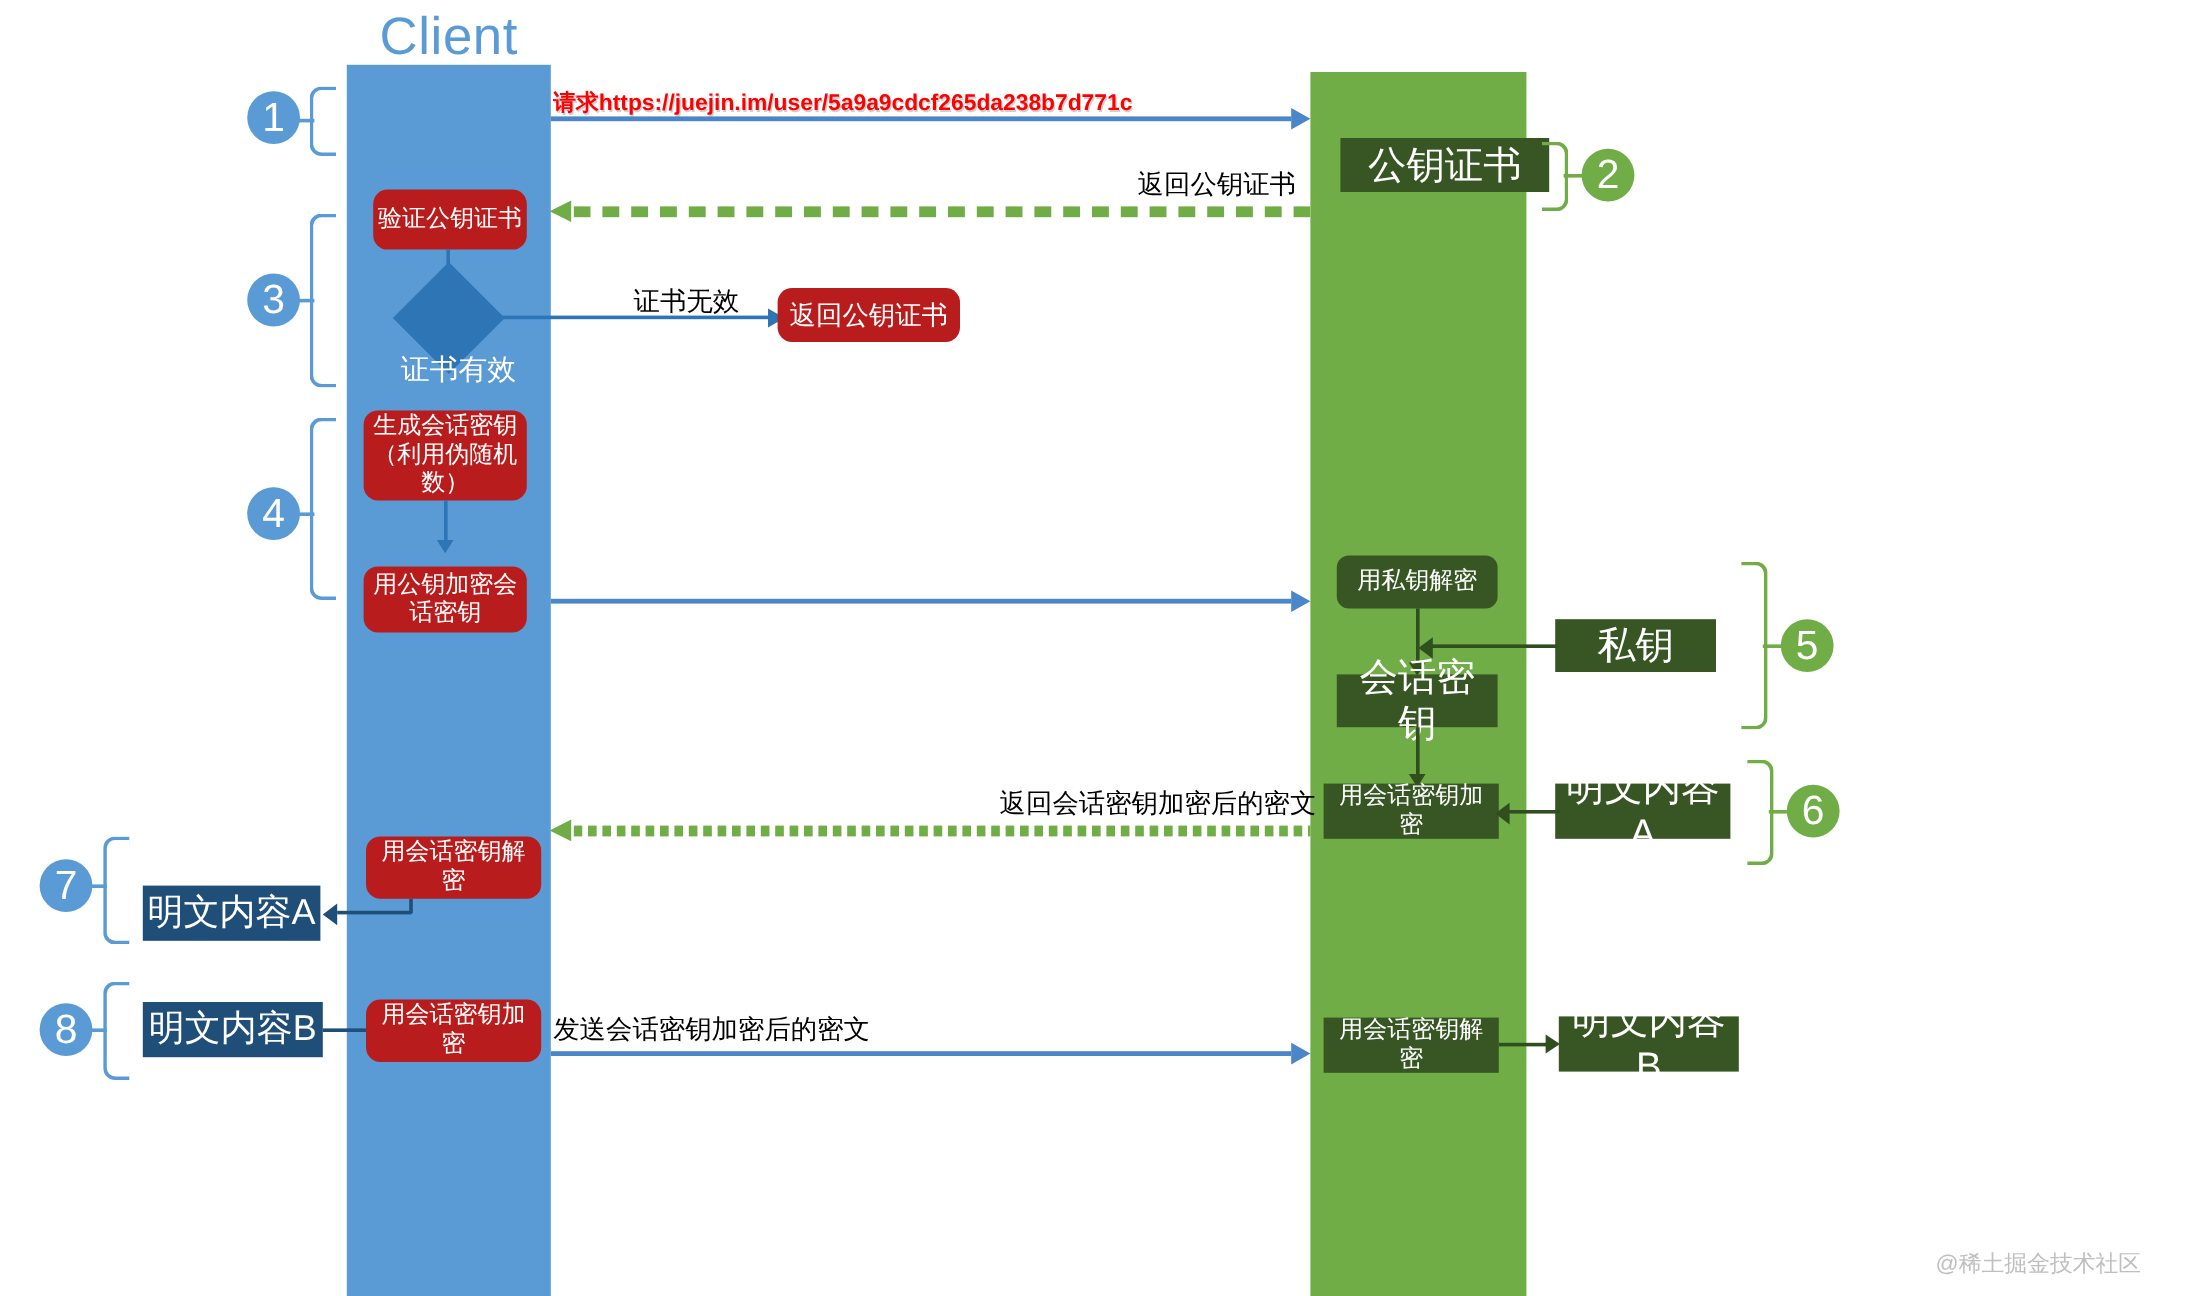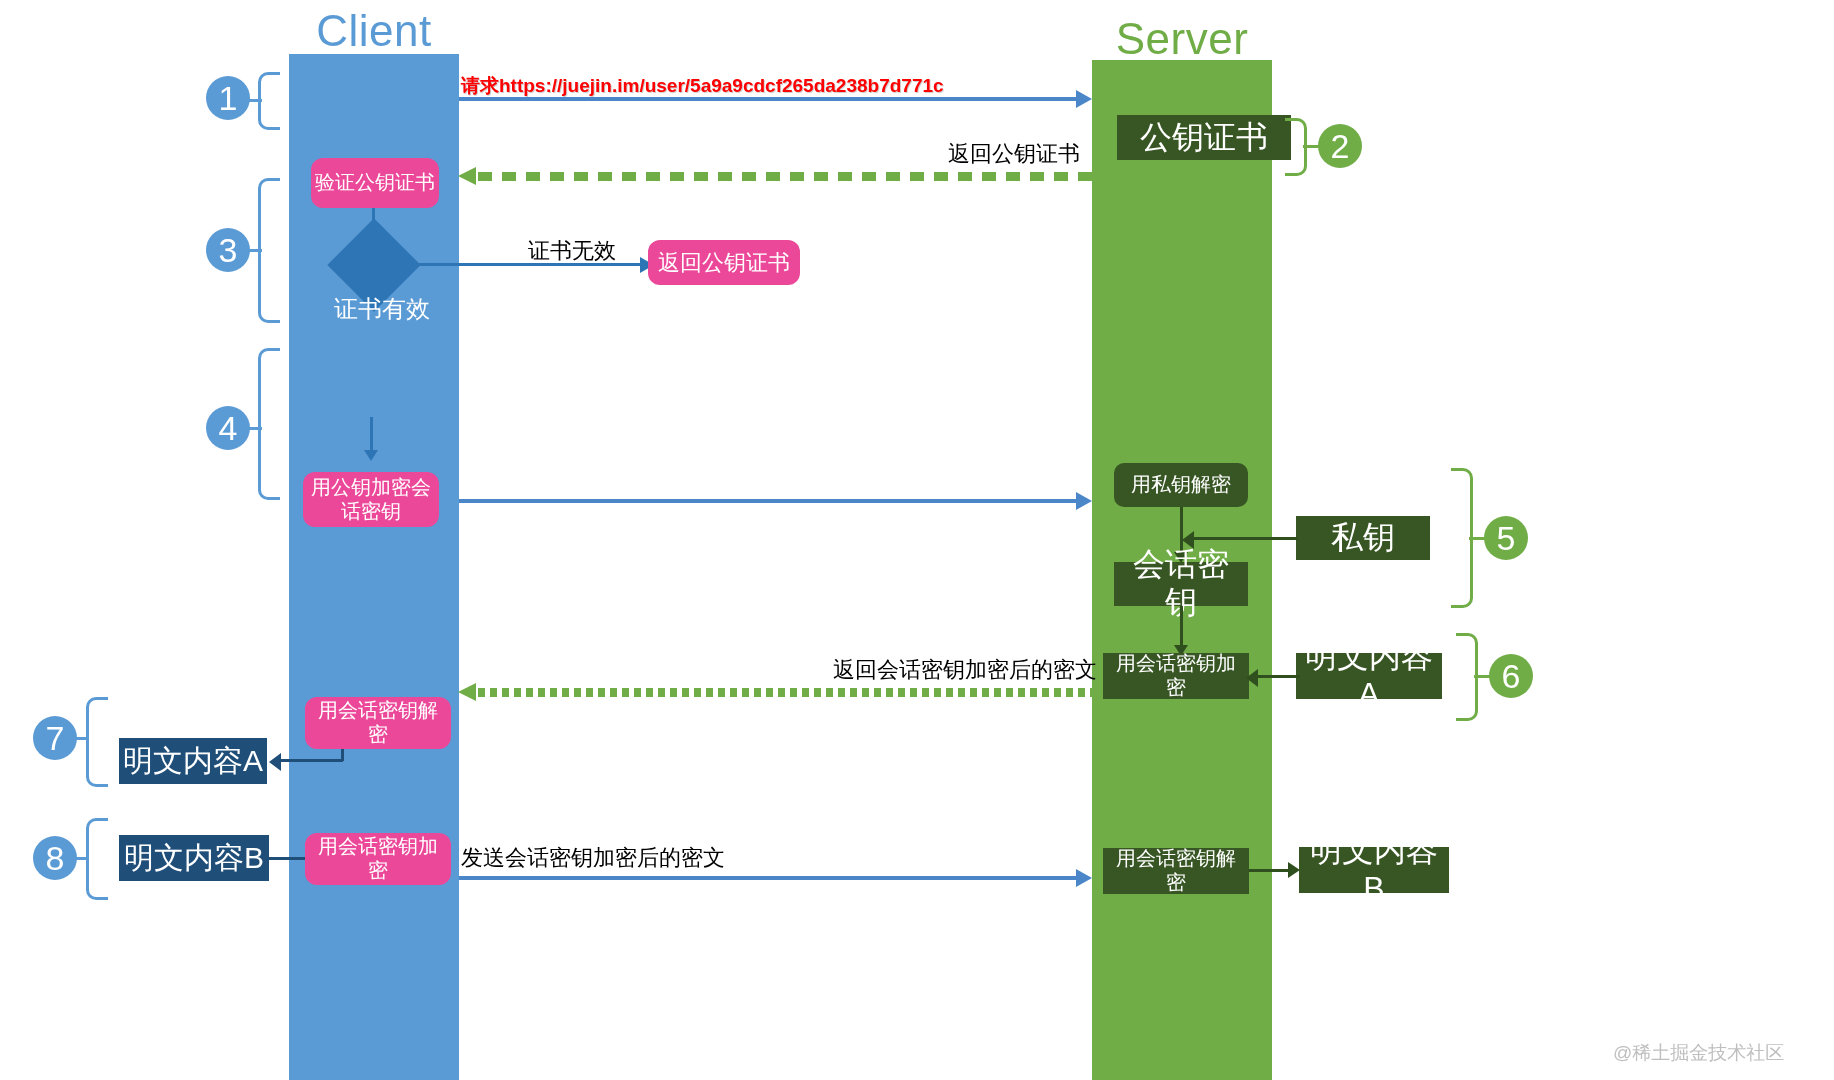--- a/index.html
+++ b/index.html
@@ -38,21 +38,21 @@
     display:flex;
     align-items:center;
     justify-content:center;
     text-align:center;
     color:#ffffff;
     box-sizing:border-box;
     line-height:1.18;
     padding:2px 4px;
   }
   .box-blue{
-    background:#ec4899;
+    background:#b91c1c;
     border-radius:12px;
     font-size:20px;
   }
   .box-blue-dark{
     background:#1F4E79;
     font-size:30px;
   }
   .box-green-dark{
     background:#375623;
     font-size:20px;
@@ -163,21 +163,20 @@
 </style>
 </head>
 <body>
 
 <div id="stage">
 
   <div class="abs lane-client" style="left:289px;top:54px;width:170px;height:1026px;"></div>
   <div class="abs lane-server" style="left:1092px;top:60px;width:180px;height:1020px;"></div>
 
   <div class="abs lane-title client" style="left:269px;top:6px;width:210px;">Client</div>
-  <div class="abs lane-title server" style="left:1082px;top:14px;width:200px;">Server</div>
 
   <div class="abs step-circle circle-blue" style="left:206px;top:76px;width:44px;height:44px;">1</div>
 
   <div class="abs brace right-open" style="left:258px;top:72px;width:22px;height:58px;"></div>
   <div class="abs brace-stem" style="left:248px;top:99px;width:14px;"></div>
 
   <div class="abs url-label" style="left:461px;top:73px;">请求https://juejin.im/user/5a9a9cdcf265da238b7d771c</div>
   <div class="abs hline blue-line" style="left:459px;top:97px;width:617px;height:4px;"></div>
   <div class="abs arrow-r ar-blue" style="left:1076px;top:90px;"></div>
 
@@ -202,20 +201,21 @@
 
   <div class="abs plain-label" style="left:528px;top:236px;">证书无效</div>
   <div class="abs hline thin-blue" style="left:400px;top:263px;width:243px;height:3px;"></div>
   <div class="abs arrow-r" style="left:640px;top:257px;border-top:8px solid transparent;border-bottom:8px solid transparent;border-left:14px solid #2E75B6;"></div>
   <div class="abs box box-blue" style="left:648px;top:240px;width:152px;height:45px;font-size:22px;">返回公钥证书</div>
 
   <div class="abs step-circle circle-blue" style="left:206px;top:406px;width:44px;height:44px;">4</div>
   <div class="abs brace right-open" style="left:258px;top:348px;width:22px;height:152px;"></div>
   <div class="abs brace-stem" style="left:248px;top:427px;width:14px;"></div>
 
+  <div class="abs box box-blue" style="left:303px;top:342px;width:136px;height:75px;">生成会话密钥（利用伪随机数）</div>
 
   <div class="abs vline thin-blue" style="left:370px;top:417px;height:40px;"></div>
   <div class="abs arrow-d ad-blue" style="left:364px;top:450px;"></div>
 
   <div class="abs box box-blue" style="left:303px;top:472px;width:136px;height:55px;">用公钥加密会话密钥</div>
 
   <div class="abs hline blue-line" style="left:459px;top:499px;width:617px;height:4px;"></div>
   <div class="abs arrow-r ar-blue" style="left:1076px;top:492px;"></div>
 
   <div class="abs box box-green-dark" style="left:1114px;top:463px;width:134px;height:44px;border-radius:10px;">用私钥解密</div>

